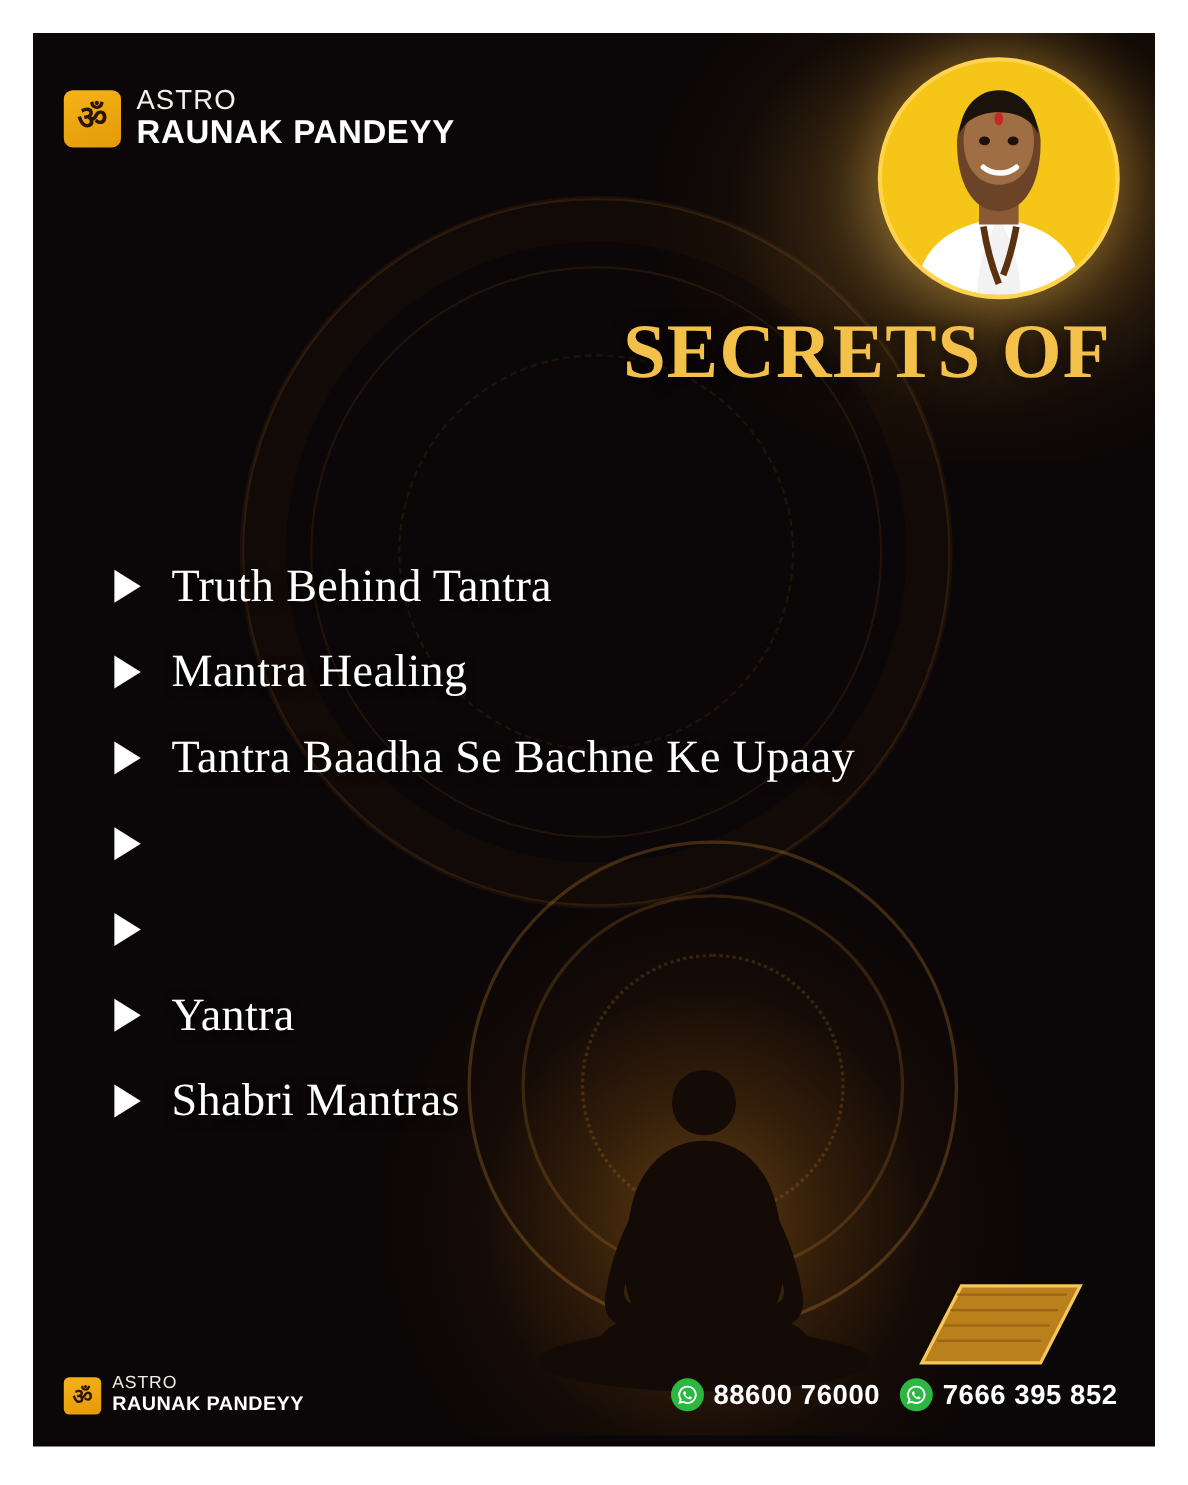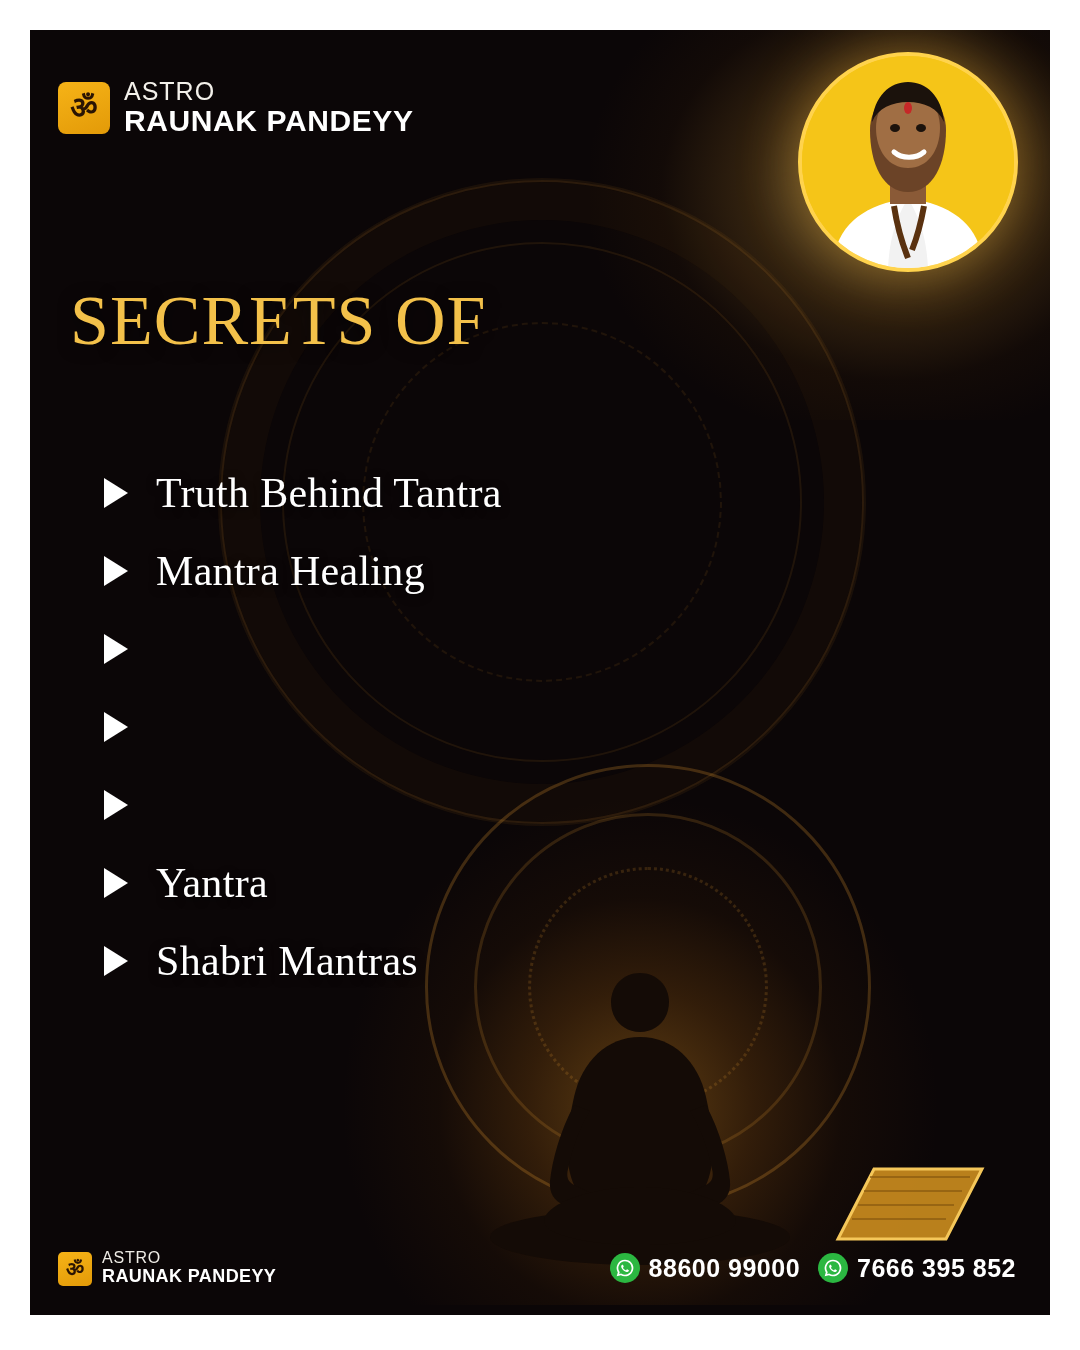--- a/index.html
+++ b/index.html
@@ -166,36 +166,36 @@
     box-shadow: 0 0 60px rgba(255,190,60,0.45);
   }
   .avatar-photo { position: absolute; inset: 0; }
 
   
   .title {
     position: absolute;
     left: 40px;
     top: 248px;
     width: 940px;
-    text-align: left;
+    text-align: right;
     font-family: "Liberation Serif", serif;
-    font-weight: normal;
+    font-weight: bold;
     color: #f3c14a;
     font-size: 70px;
     line-height: 1.22;
     letter-spacing: 1px;
     text-shadow: 0 2px 16px rgba(0,0,0,0.6);
   }
   .title .line2 { display: block; }
 
   
   .list {
     position: absolute;
     left: 44px;
-    top: 424px;
+    top: 464px;
     width: 930px;
   }
   .list-item {
     display: flex;
     align-items: center;
     gap: 28px;
     height: 78px;
   }
   .bullet {
     width: 0;
@@ -366,20 +366,21 @@
       <div class="list-item">
         <span class="bullet"></span>
         <span class="item-label">Truth Behind Tantra</span>
       </div>
       <div class="list-item">
         <span class="bullet"></span>
         <span class="item-label">Mantra Healing</span>
       </div>
       <div class="list-item">
         <span class="bullet"></span>
+        <span class="item-label">Tantra Baadha Se Bachne Ke Upaay</span>
       </div>
       <div class="list-item">
         <span class="bullet"></span>
       </div>
       <div class="list-item">
         <span class="bullet"></span>
       </div>
       <div class="list-item">
         <span class="bullet"></span>
         <span class="item-label">Yantra</span>
@@ -399,21 +400,21 @@
         </div>
       </div>
 
       <div class="contacts">
         <div class="contact">
           <span class="wa-icon">
             <svg width="20" height="20" viewBox="0 0 24 24" aria-hidden="true">
               <path fill="#ffffff" d="M12 2a10 10 0 0 0-8.6 15.1L2 22l5.1-1.3A10 10 0 1 0 12 2zm0 2a8 8 0 0 1 0 16 8 8 0 0 1-4.2-1.2l-.3-.2-2.5.7.7-2.4-.2-.3A8 8 0 0 1 12 4zm-3.1 4c-.2 0-.5.1-.7.4-.2.3-.8.8-.8 1.9s.8 2.2.9 2.4c.1.2 1.6 2.6 4 3.5 1.9.8 2.3.6 2.7.6.4 0 1.3-.5 1.5-1.1.2-.5.2-1 .1-1.1-.1-.1-.2-.2-.5-.3l-1.5-.7c-.2-.1-.4-.1-.5.1l-.7.9c-.1.2-.3.2-.5.1-.2-.1-1-.4-1.9-1.2-.7-.6-1.2-1.4-1.3-1.6-.1-.2 0-.4.1-.5l.4-.5c.1-.2.2-.3.2-.5 0-.2 0-.3-.1-.5l-.6-1.5c-.2-.4-.4-.4-.6-.4z"></path>
             </svg>
           </span>
-          <span class="contact-number">88600 99000</span>
+          <span class="contact-number">88600 76000</span>
         </div>
         <div class="contact">
           <span class="wa-icon">
             <svg width="20" height="20" viewBox="0 0 24 24" aria-hidden="true">
               <path fill="#ffffff" d="M12 2a10 10 0 0 0-8.6 15.1L2 22l5.1-1.3A10 10 0 1 0 12 2zm0 2a8 8 0 0 1 0 16 8 8 0 0 1-4.2-1.2l-.3-.2-2.5.7.7-2.4-.2-.3A8 8 0 0 1 12 4zm-3.1 4c-.2 0-.5.1-.7.4-.2.3-.8.8-.8 1.9s.8 2.2.9 2.4c.1.2 1.6 2.6 4 3.5 1.9.8 2.3.6 2.7.6.4 0 1.3-.5 1.5-1.1.2-.5.2-1 .1-1.1-.1-.1-.2-.2-.5-.3l-1.5-.7c-.2-.1-.4-.1-.5.1l-.7.9c-.1.2-.3.2-.5.1-.2-.1-1-.4-1.9-1.2-.7-.6-1.2-1.4-1.3-1.6-.1-.2 0-.4.1-.5l.4-.5c.1-.2.2-.3.2-.5 0-.2 0-.3-.1-.5l-.6-1.5c-.2-.4-.4-.4-.6-.4z"></path>
             </svg>
           </span>
           <span class="contact-number">7666 395 852</span>
         </div>
       </div>

